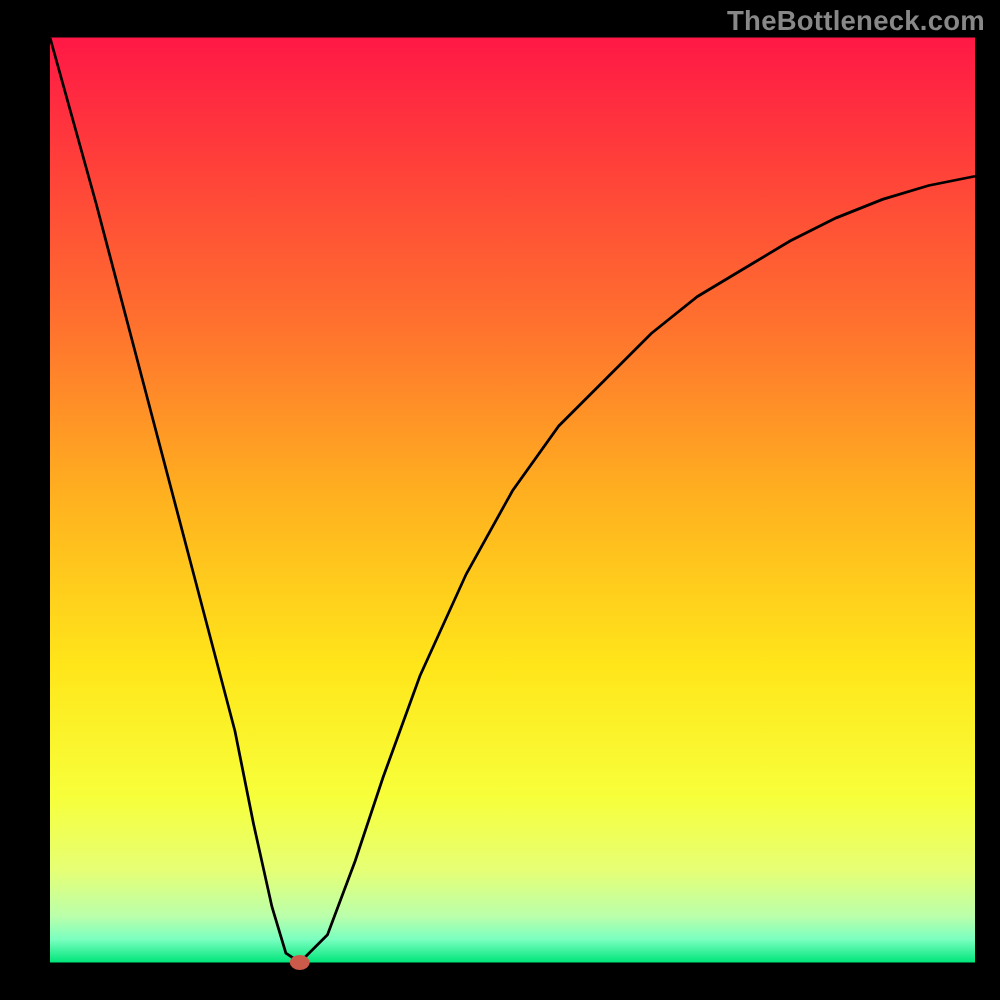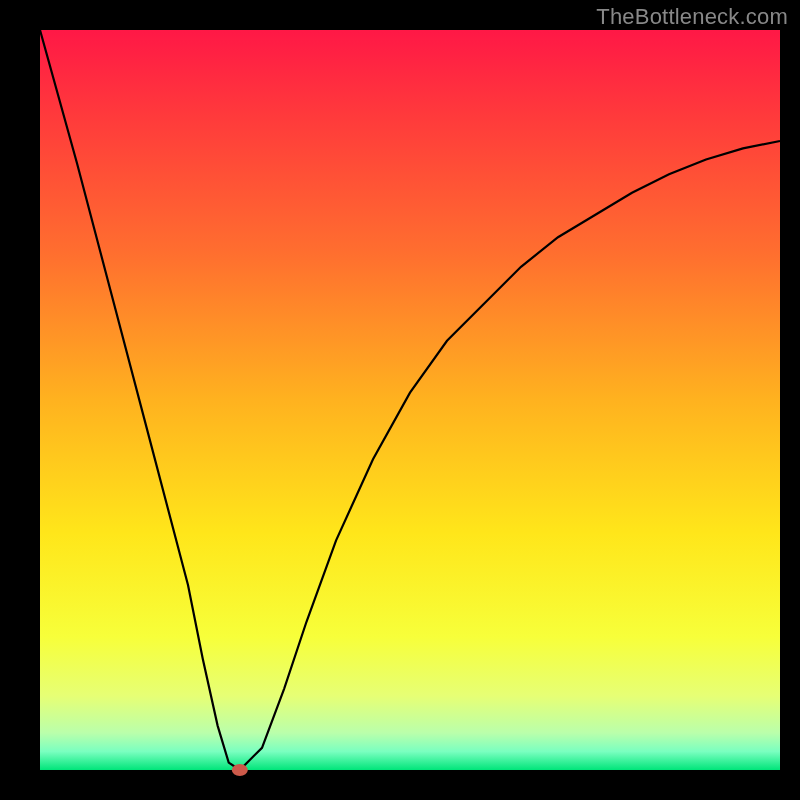--- a/index.html
+++ b/index.html
@@ -15,21 +15,21 @@
     position: relative;
     width: 800px;
     height: 800px;
   }
   .watermark {
     position: absolute;
     top: 4px;
     right: 12px;
     color: #888;
     font-size: 22px;
-    font-weight: 400;
+    font-weight: 700;
     z-index: 5;
     letter-spacing: 0.2px;
   }
   svg {
     position: absolute;
     top: 0;
     left: 0;
   }
 </style>
 </head>

